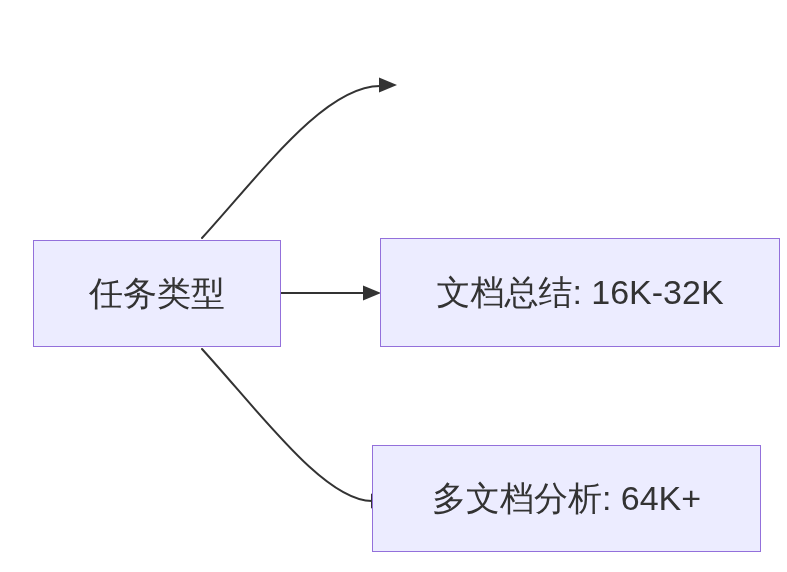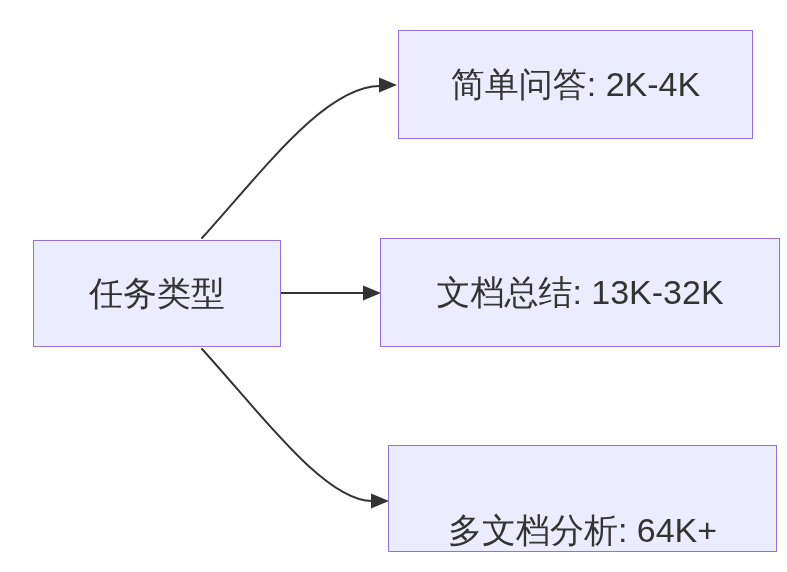--- a/index.html
+++ b/index.html
@@ -32,21 +32,21 @@
     align-items: center;
     justify-content: center;
     color: #333333;
     font-size: 34px;
     line-height: 1.2;
     white-space: nowrap;
   }
   .node-root     { left: 33px;  top: 240px; width: 248px; height: 107px; text-align: center; }
   .node-branch-0 { left: 398px; top: 30px;  width: 355px; height: 109px; }
   .node-branch-1 { left: 380px; top: 238px; width: 400px; height: 109px; }
-  .node-branch-2 { left: 388px; top: 445px; width: 389px; height: 107px; align-items: flex-end; }
+  .node-branch-2 { left: 372px; top: 445px; width: 389px; height: 107px; }
 </style>
 </head>
 <body>
 
 <div class="canvas">
 
   <svg class="edges-layer" viewBox="0 0 787 572" xmlns="http://www.w3.org/2000/svg">
 
     <path d="M202,238 C262,172 325,86 380,86" fill="none" stroke-width="2" stroke-linecap="round" stroke="#333333"></path>
     <polygon points="397,85 379,77.5 379,92.5" fill="#333333"></polygon>
@@ -55,25 +55,22 @@
     <polygon points="381,293 363,285.5 363,300.5" fill="#333333"></polygon>
 
     <path d="M202,349 C262,415 325,501 372,501" fill="none" stroke-width="2" stroke-linecap="round" stroke="#333333"></path>
     <polygon points="389,501 371,493.5 371,508.5" fill="#333333"></polygon>
   </svg>
 
   <div class="node node-root">
     <span>任务类型</span>
   </div>
 
-  <div class="node node-branch-0">
-    <span>简单问答: 2K-4K</span>
-  </div>
 
   <div class="node node-branch-1">
-    <span>文档总结: 13K-32K</span>
+    <span>文档总结: 16K-32K</span>
   </div>
 
   <div class="node node-branch-2">
     <span>多文档分析: 64K+</span>
   </div>
 
 </div>
 
 </body></html>

